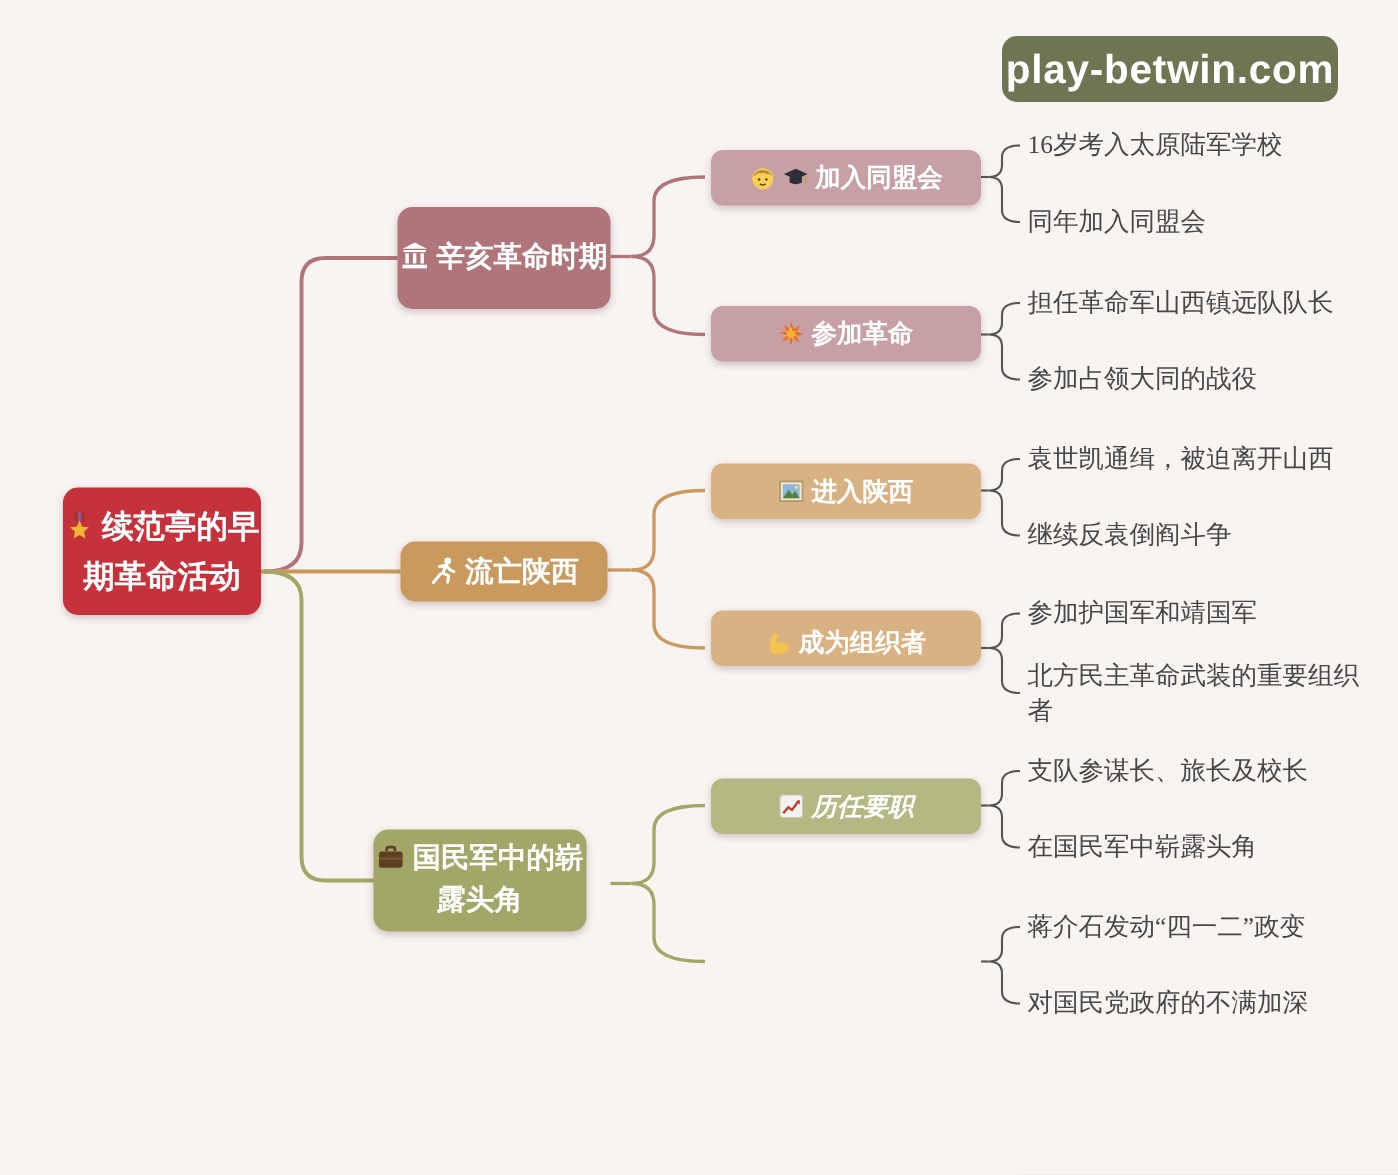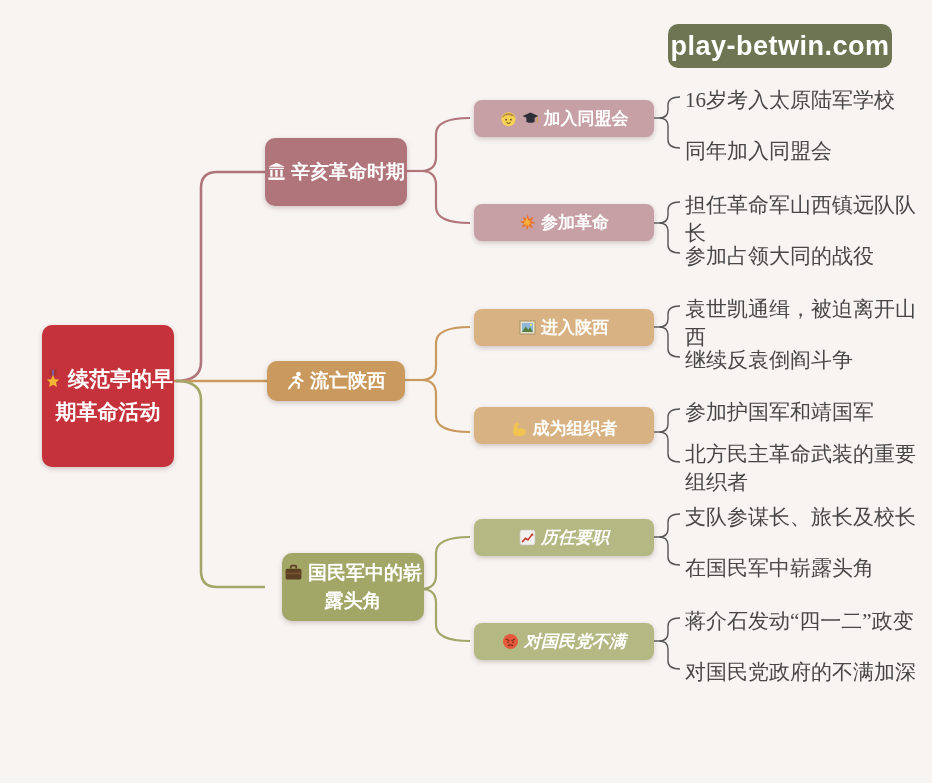--- a/index.html
+++ b/index.html
@@ -11,32 +11,32 @@
   svg.connectors{position:absolute;left:0;top:0;pointer-events:none;}
   .node{
     position:absolute;border-radius:10px;color:#fff;font-weight:bold;
     display:flex;align-items:center;justify-content:center;text-align:center;
     box-shadow:0 2px 5px rgba(90,60,60,.25);
     box-sizing:border-box;padding:4px 0;
   }
   .node .label{display:block;}
   .ic{display:inline-block;vertical-align:-3px;margin-right:5px;line-height:0;}
   .ic svg{display:inline-block;}
-  .root{left:42px;top:325px;width:132px;height:142px;background:#c5323b;font-size:21px;line-height:1.55;}
+  .root{left:42px;top:325px;width:132px;height:85px;background:#c5323b;font-size:21px;line-height:1.55;}
   .b1{left:265px;top:138px;width:142px;height:68px;background:#b0757b;font-size:19px;line-height:1.5;}
   .b2{left:267px;top:361px;width:138px;height:40px;background:#c9995d;font-size:19px;}
-  .b3{left:282px;top:553px;width:142px;height:68px;background:#a2a667;font-size:19px;line-height:1.5;}
+  .b3{left:249px;top:553px;width:142px;height:68px;background:#a2a667;font-size:19px;line-height:1.5;}
   .sub{left:474px;width:180px;height:37px;font-size:17px;border-radius:8px;}
   .sub.m{background:#c6a0a4;}
   .sub.t{background:#d9b283;}
   .sub.o{background:#b4b883;font-style:italic;}
   .s1{top:100px;} .s2{top:204px;} .s3{top:309px;} .s4{top:407px;align-items:flex-end;} .s5{top:519px;} .s6{top:623px;}
   .leaf{
     position:absolute;left:685px;width:234px;color:#474747;
-    font-size:21px;line-height:1.35;font-weight:normal;
+    font-size:17px;line-height:1.35;font-weight:normal;
   }
   .watermark{
     position:absolute;left:668px;top:24px;width:224px;height:44px;
     background:#6d7552;color:#ffffff;border-radius:10px;
     display:flex;align-items:center;justify-content:center;
     font-family:"Liberation Sans","DejaVu Sans",sans-serif;
     font-size:27px;font-weight:bold;letter-spacing:.5px;
   }
 </style>
 </head>
@@ -172,31 +172,20 @@
           </svg></span><span>成为组织者</span>
     </div>
   </div>
   <div class="node sub o s5">
     <div class="label">
       <span class="ic"><svg width="17" height="17" viewBox="0 0 14 14">
             <rect x="0.8" y="0.8" width="12.4" height="12.4" rx="1.6" fill="#f4f2ee" stroke="#c9c4ba" stroke-width="0.6"></rect>
             <path d="M2.6 10.8 L5.4 7.6 L7.4 9 L11 4.2" stroke="#c0392b" stroke-width="1.3" fill="none"></path>
             <polygon points="11.6,3.4 11.8,6 9.6,4.4" fill="#c0392b"></polygon>
           </svg></span><span>历任要职</span>
-    </div>
-  </div>
-  <div class="node sub o s6">
-    <div class="label">
-      <span class="ic"><svg width="17" height="17" viewBox="0 0 14 14">
-            <circle cx="7" cy="7" r="6.2" fill="#e4593c"></circle>
-            <path d="M3.6 5.2 L5.8 6.2 M10.4 5.2 L8.2 6.2" stroke="#7e2a14" stroke-width="1" stroke-linecap="round"></path>
-            <circle cx="5" cy="7.6" r="0.7" fill="#7e2a14"></circle>
-            <circle cx="9" cy="7.6" r="0.7" fill="#7e2a14"></circle>
-            <path d="M4.8 10.4 Q7 9 9.2 10.4" stroke="#7e2a14" stroke-width="1" fill="none"></path>
-          </svg></span><span>对国民党不满</span>
     </div>
   </div>
 
   <div class="leaf" style="top:86px">16岁考入太原陆军学校</div>
   <div class="leaf" style="top:137px">同年加入同盟会</div>
   <div class="leaf" style="top:191px">担任革命军山西镇远队队长</div>
   <div class="leaf" style="top:242px">参加占领大同的战役</div>
   <div class="leaf" style="top:295px">袁世凯通缉，被迫离开山西</div>
   <div class="leaf" style="top:346px">继续反袁倒阎斗争</div>
   <div class="leaf" style="top:398px">参加护国军和靖国军</div>

